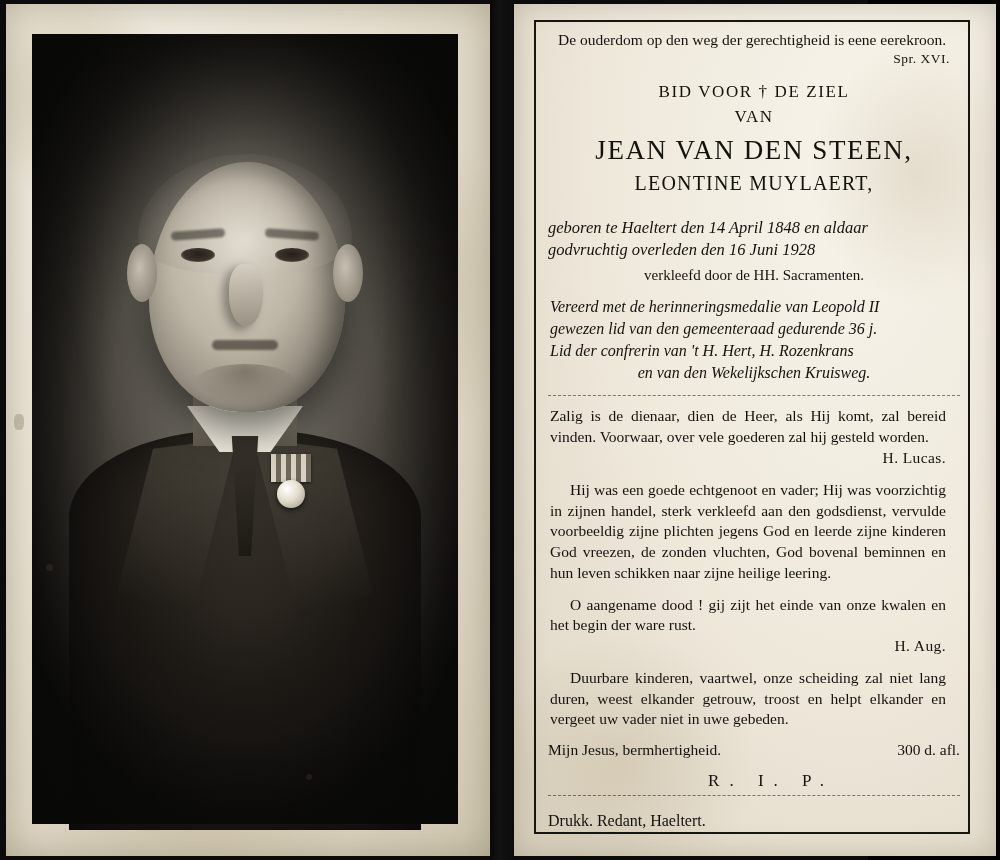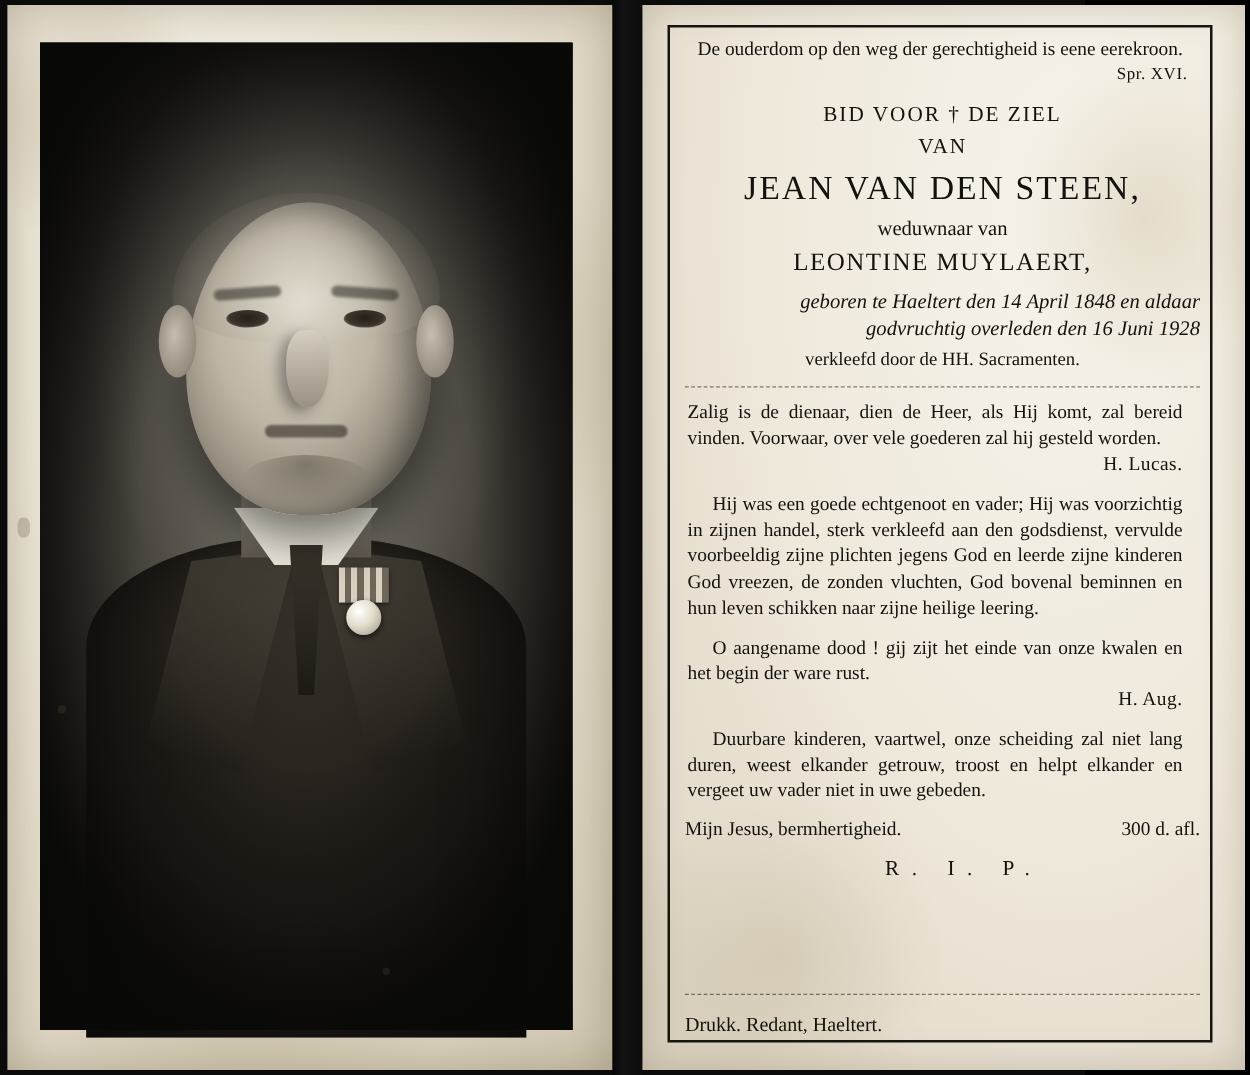--- a/index.html
+++ b/index.html
@@ -277,22 +277,22 @@
     font-size: 16.5px;
   }
   .spouse {
     text-align: center;
     margin-top: 6px;
     font-size: 20px;
     letter-spacing: 1.2px;
     text-transform: uppercase;
   }
   .ital-block {
-    margin-top: 8px;
-    text-align: right;
+    margin-top: 22px;
+    text-align: left;
     font-style: italic;
     font-size: 16.5px;
     line-height: 1.34;
   }
   .sacr {
     text-align: center;
     margin-top: 6px;
     font-size: 15px;
   }
   .honours {
@@ -412,30 +412,35 @@
     <div class="content">
 
       <div class="epigraph">
         <span>De ouderdom op den weg der gerechtigheid is eene eerekroon.</span>
         <span class="src">Spr. XVI.</span>
       </div>
 
       <div class="bid">BID VOOR † DE ZIEL</div>
       <div class="van">VAN</div>
       <div class="name">JEAN VAN DEN STEEN,</div>
-      <div class="rel">weduwnaar van</div>
       <div class="spouse">LEONTINE MUYLAERT,</div>
 
       <div class="ital-block">
         <div>geboren te Haeltert den 14 April 1848 en aldaar</div>
         <div>godvruchtig overleden den 16 Juni 1928</div>
       </div>
 
       <div class="sacr">verkleefd door de HH. Sacramenten.</div>
 
+      <div class="honours">
+        <div>Vereerd met de herinneringsmedalie van Leopold II</div>
+        <div>gewezen lid van den gemeenteraad gedurende 36 j.</div>
+        <div>Lid der confrerin van 't H. Hert, H. Rozenkrans</div>
+        <div class="ctr">en van den Wekelijkschen Kruisweg.</div>
+      </div>
 
       <hr class="divider">
 
       <div class="prayer">
         <p>
           <span>Zalig is de dienaar, dien de Heer, als Hij komt, zal bereid vinden. Voorwaar, over vele goederen zal hij gesteld worden.</span>
           <span class="attrib">H. Lucas.</span>
         </p>
         <p class="indent">
           <span>Hij was een goede echtgenoot en vader; Hij was voorzichtig in zijnen handel, sterk verkleefd aan den godsdienst, vervulde voorbeeldig zijne plichten jegens God en leerde zijne kinderen God vreezen, de zonden vluchten, God bovenal beminnen en hun leven schikken naar zijne heilige leering.</span>

